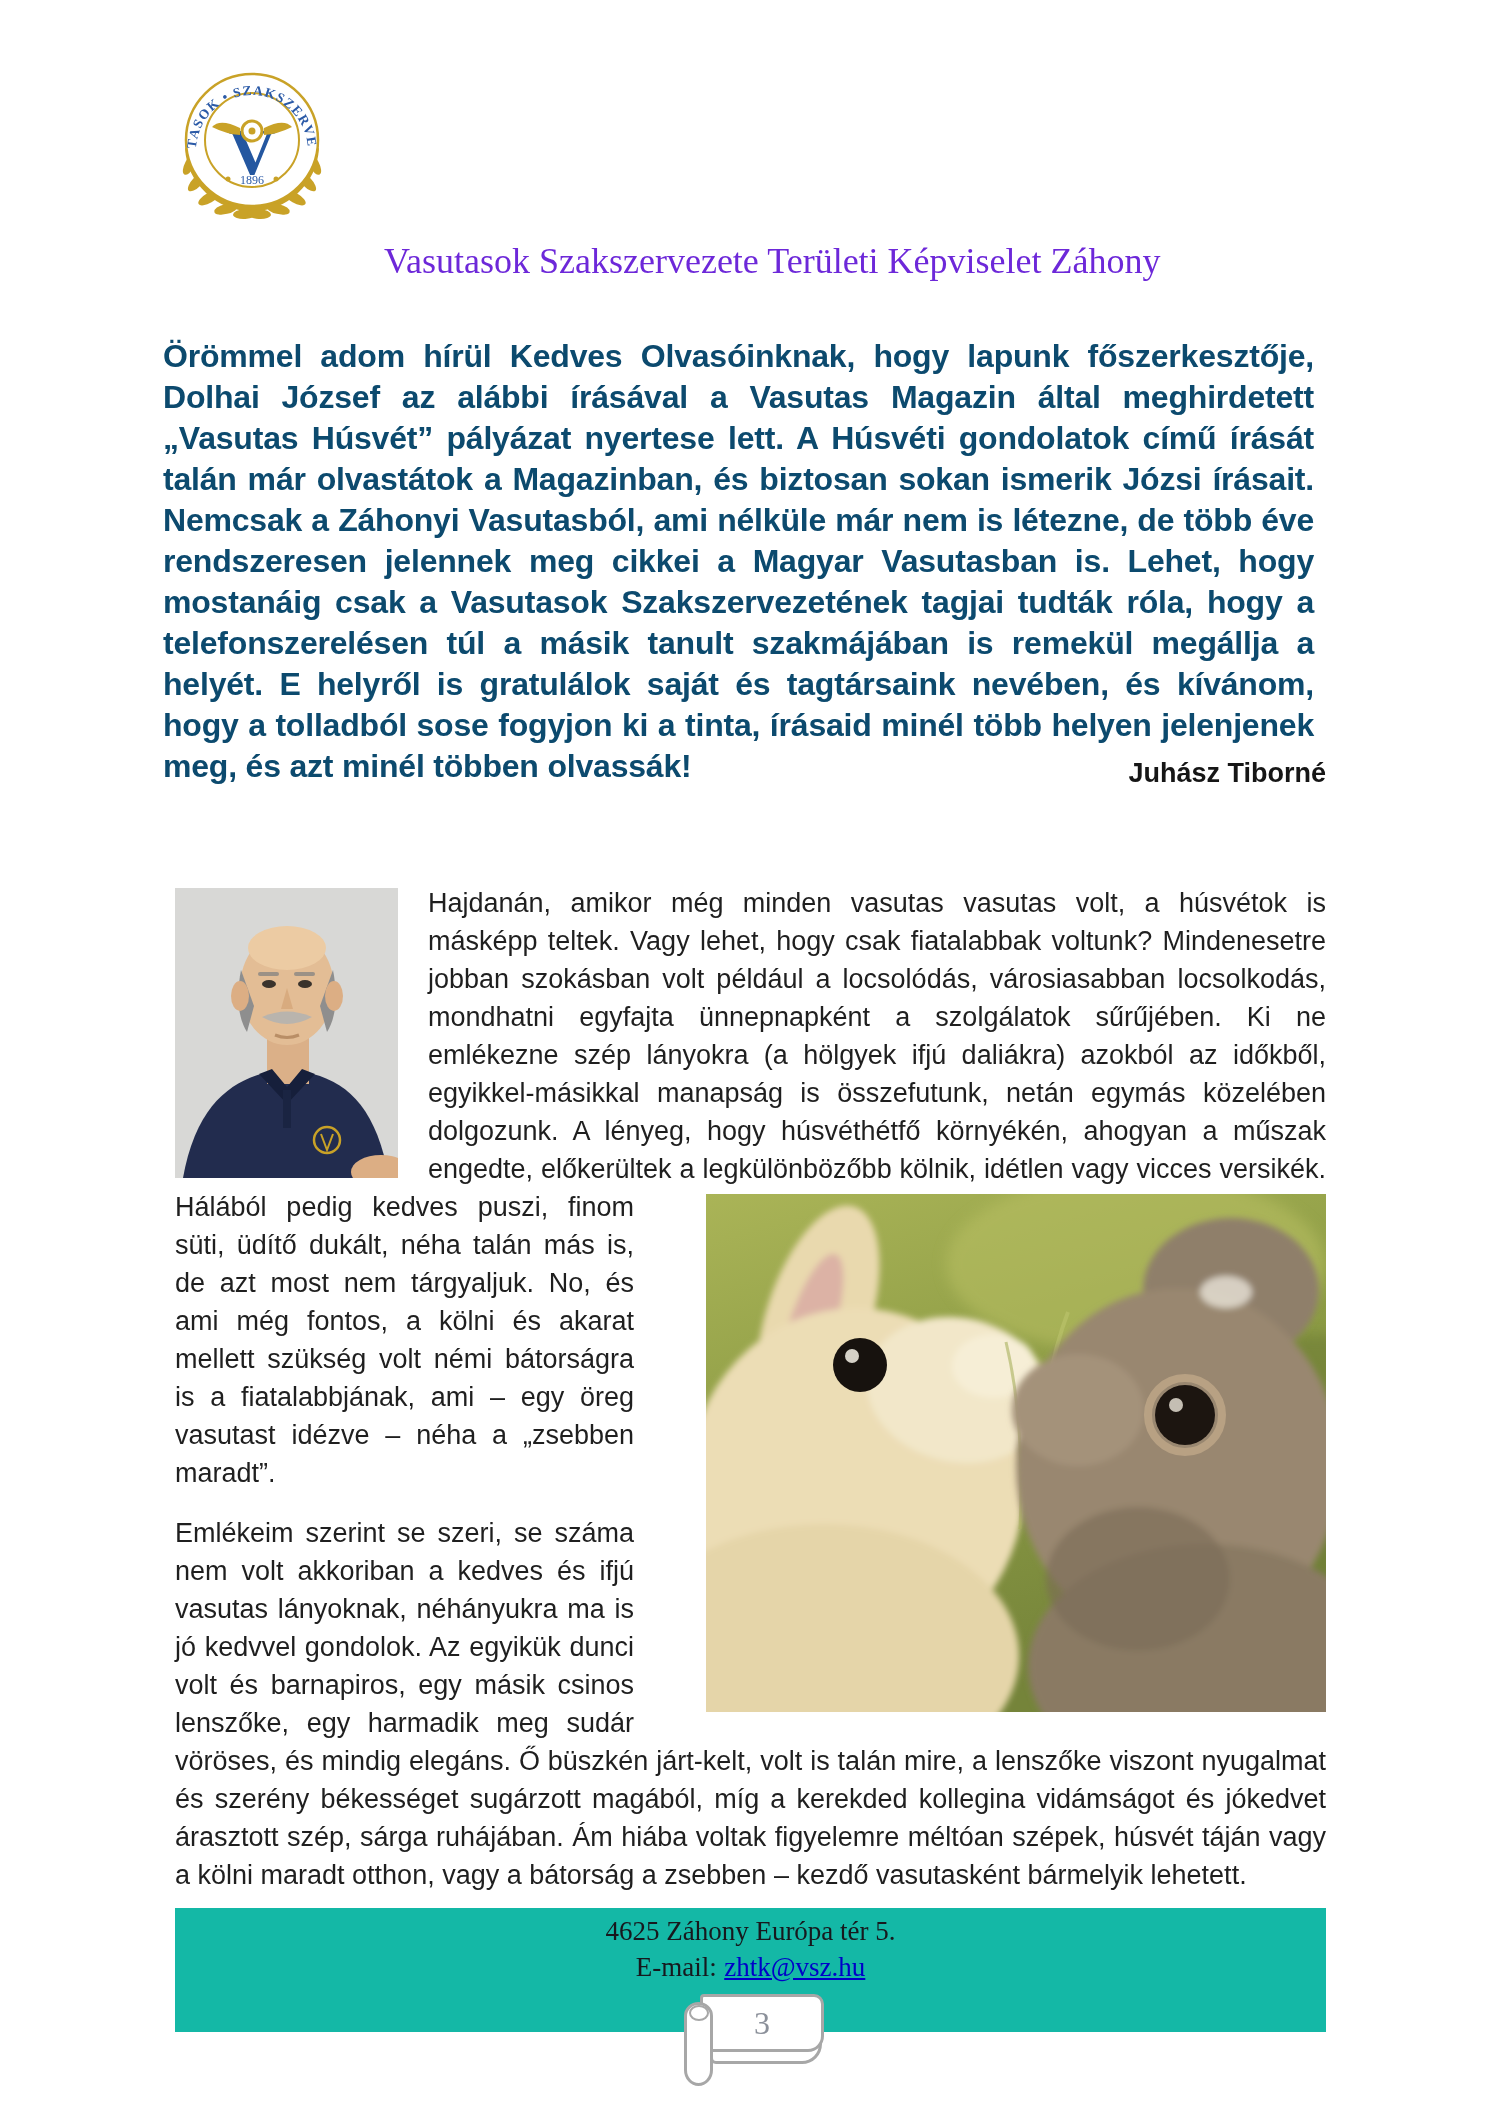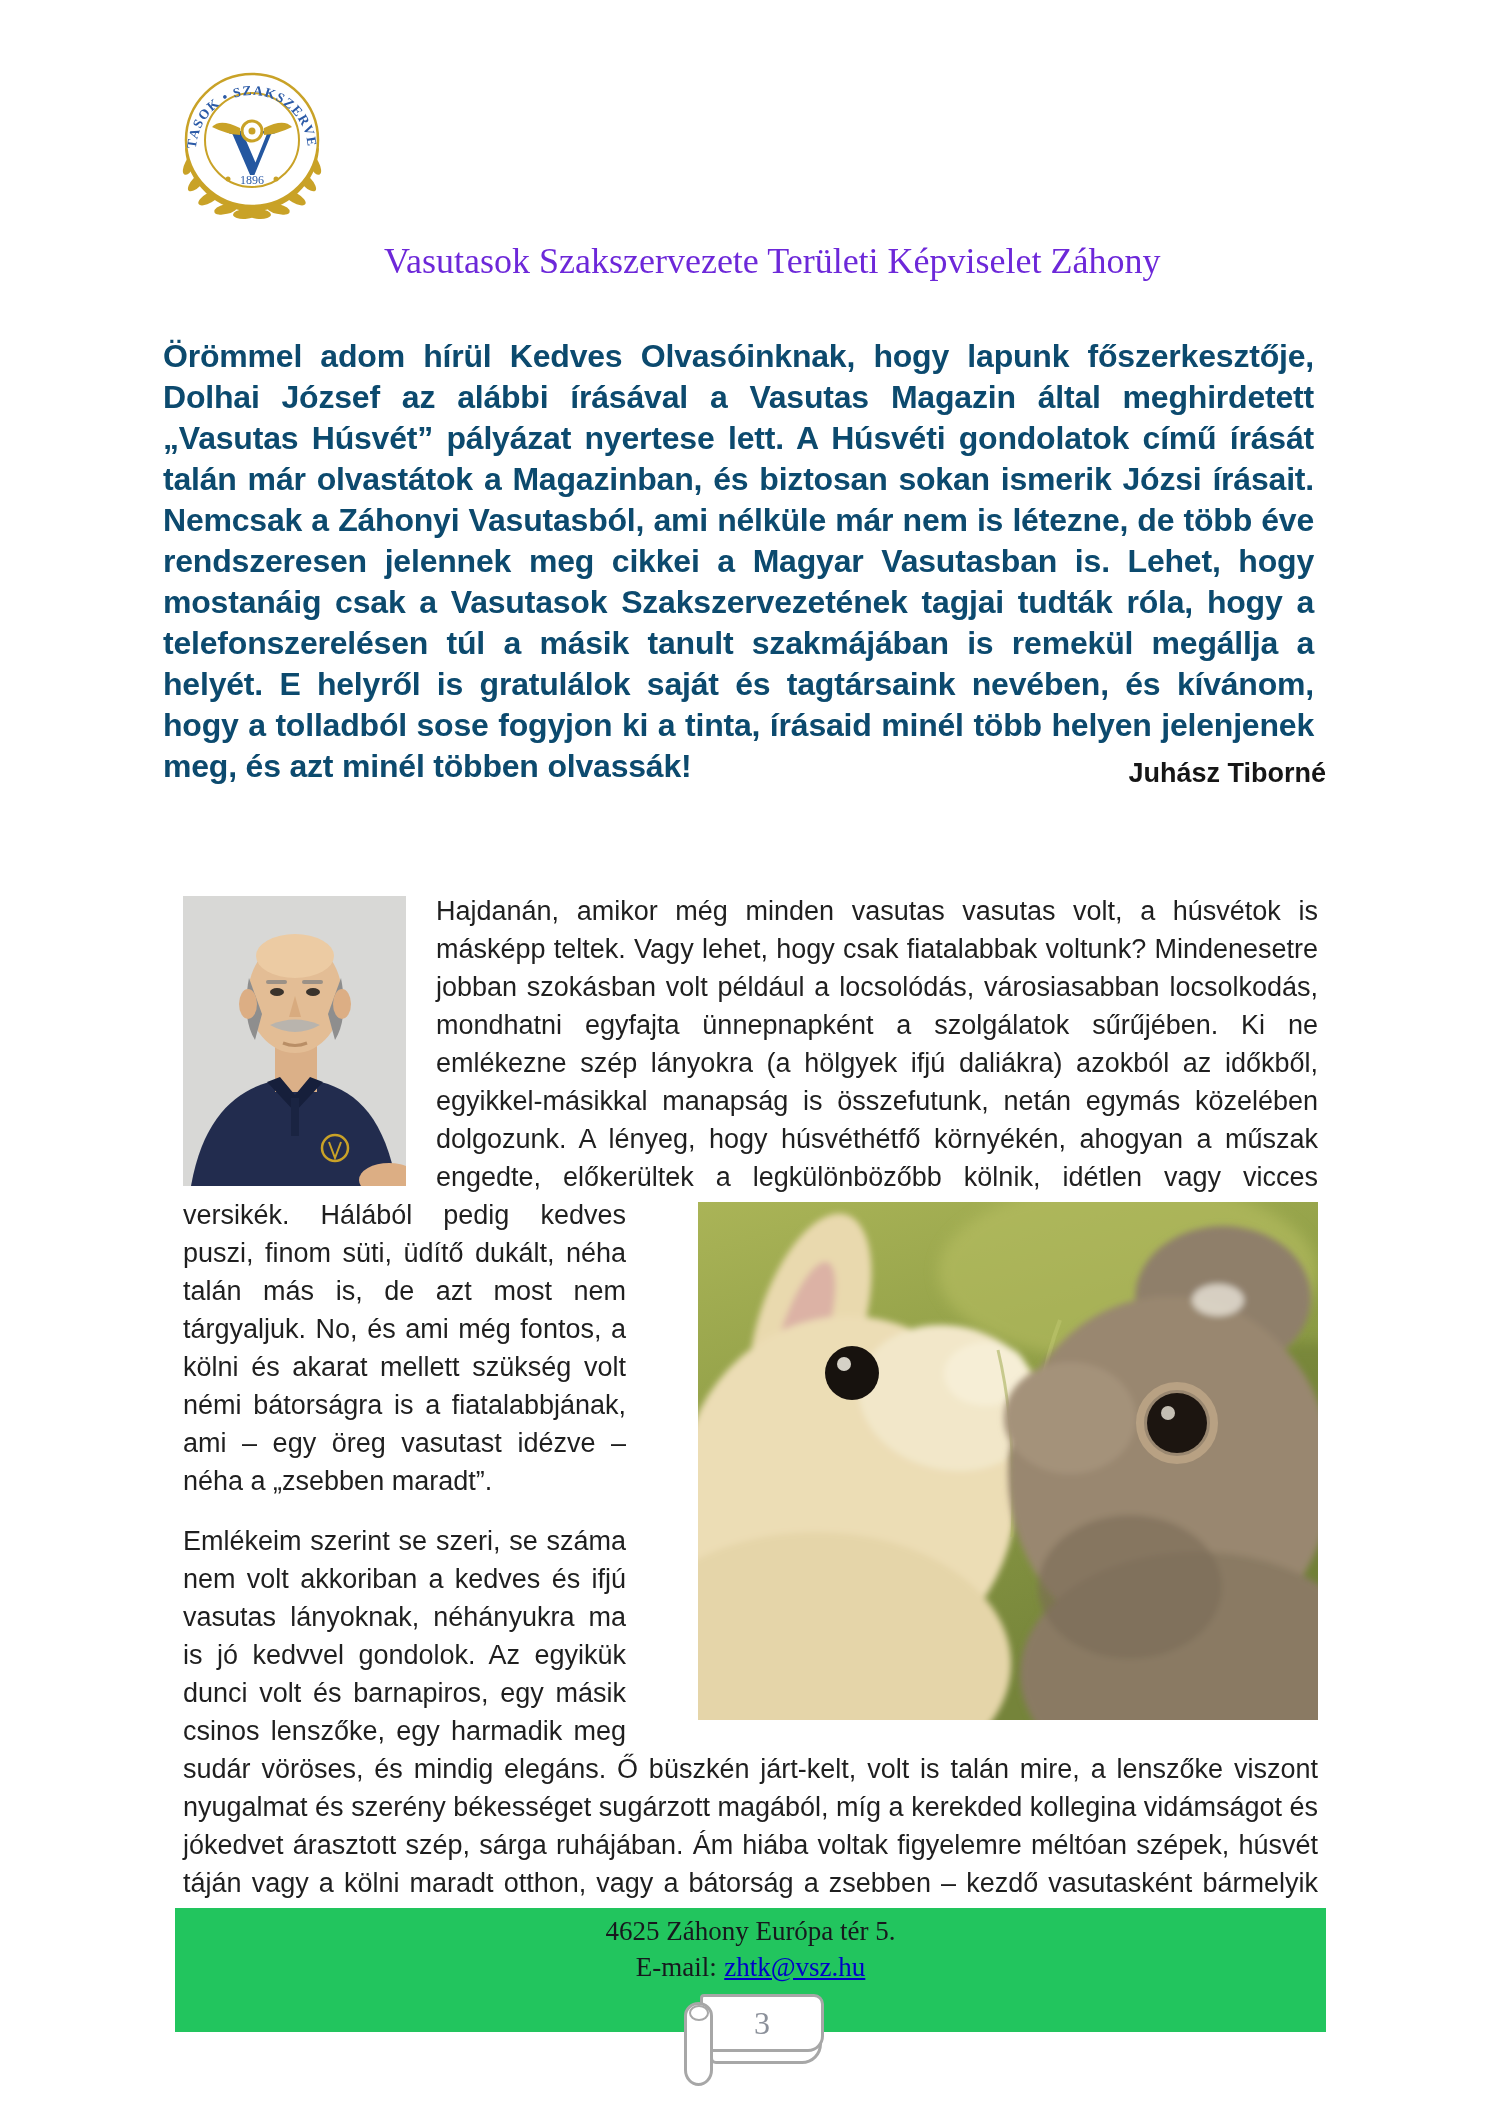--- a/index.html
+++ b/index.html
@@ -30,37 +30,37 @@
 
   
   .heading {
     position:absolute; left:175px; top:810px;
     font-weight:bold; font-size:39px; line-height:46px; color:#141414;
   }
   .article {
     position:absolute; left:175px; top:884px; width:1151px;
     font-size:27px; line-height:38px; text-align:justify; color:#1f1f1f;
   }
-  .article p { margin:8px; }
+  .article p { margin:0; }
   .article .para2 { margin-top:22px; }
 
   .portrait {
     float:left; width:223px; height:290px; margin:4px 30px 10px 0;
     background:#d8d8d6;
   }
   .rabbits {
     float:right; width:620px; height:518px; margin:6px 0 12px 72px;
     background:#8d9c45;
   }
   .portrait svg, .rabbits svg { display:block; }
 
   
   .footer {
     position:absolute; left:175px; top:1908px; width:1151px; height:124px;
-    background:#22c55e; box-sizing:border-box; padding-top:5px;
+    background:#14b8a6; box-sizing:border-box; padding-top:5px;
     text-align:center; font-family:"Liberation Serif", serif;
     font-size:27px; line-height:36px; color:#17181d;
   }
   .email-link { color:#0000C8; text-decoration:underline; margin-left:0.28em; }
 
   
   .pagescroll { position:absolute; left:684px; top:1994px; width:150px; height:100px; }
   .scroll-flap {
     position:absolute; left:26px; top:36px; width:112px; height:34px;
     background:#ffffff; border:3px solid #a7a7a7; box-sizing:border-box;

